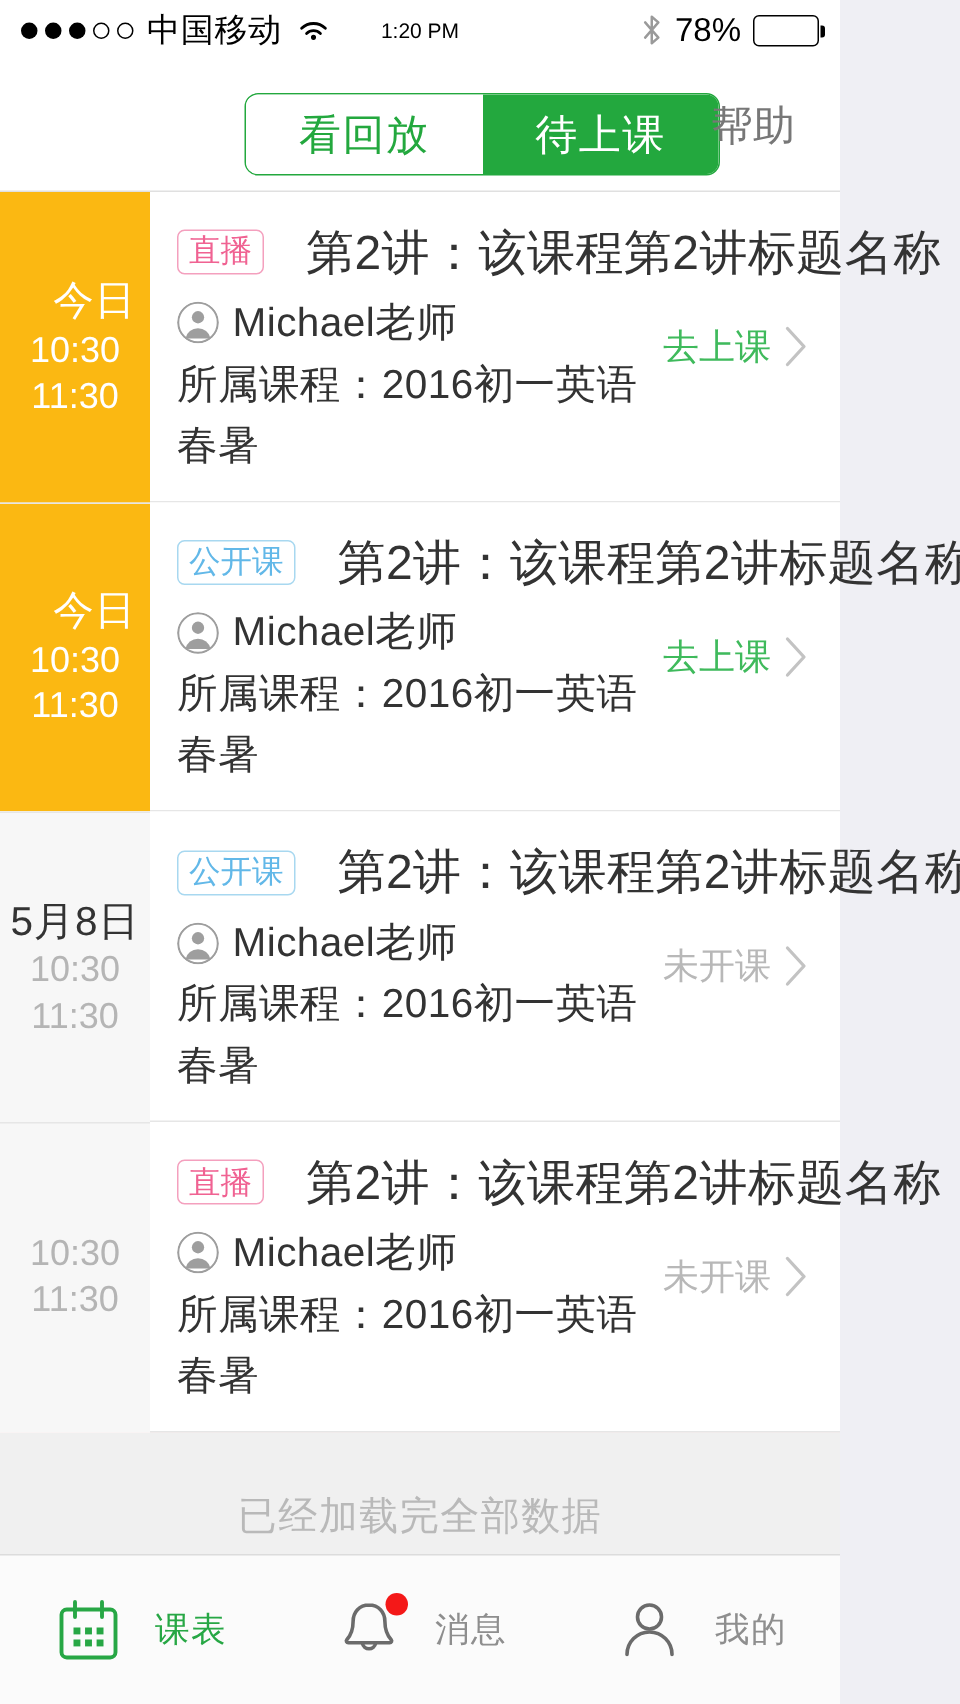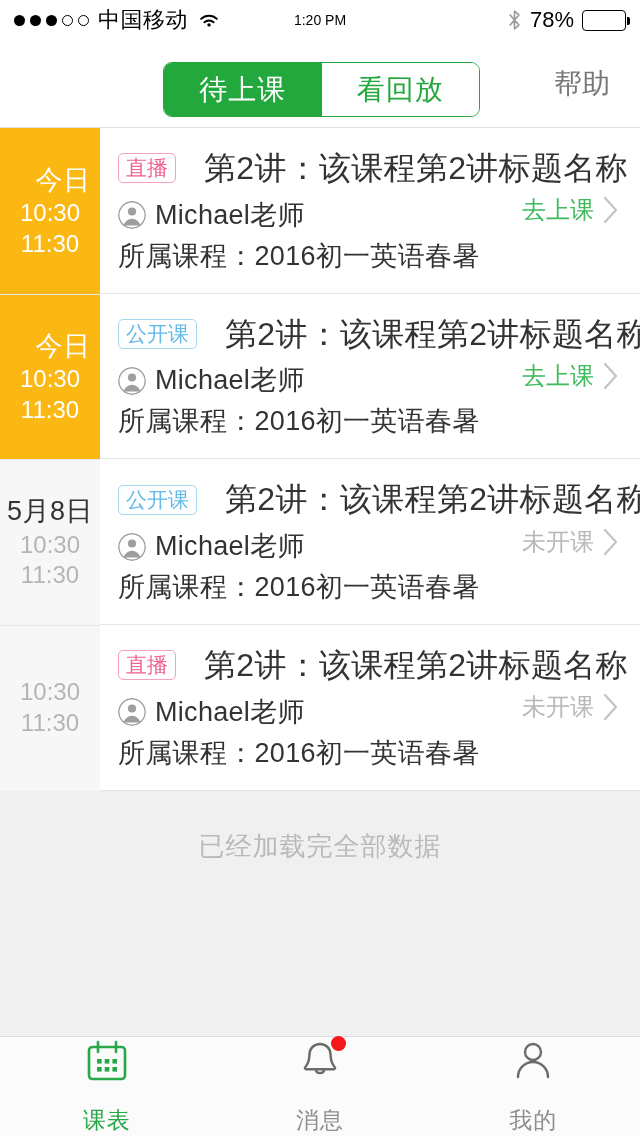--- a/index.html
+++ b/index.html
@@ -4,21 +4,21 @@
 <style>
   * { margin:0; padding:0; box-sizing:border-box; }
   html, body {
     width:640px; height:1136px;
     font-family:"Liberation Sans","DejaVu Sans",sans-serif;
     background:#efeff4;
     overflow:hidden;
   }
   #app {
     position:relative;
-    width:640px; height:1136px;
+    width:560px; height:1136px;
     background:#fca5a5;
     display:flex; flex-direction:column;
   }
 
   
   .statusbar {
     height:40px; flex:0 0 40px;
     background:#ffffff;
     display:flex; align-items:center;
     position:relative;
@@ -168,21 +168,21 @@
   .loadmore span { font-size:26px; color:#b9b9b9; letter-spacing:1px; }
 
   
   .tabbar {
     flex:0 0 100px; height:100px;
     background:#fbfbfb;
     border-top:1px solid #dcdcdc;
     display:flex;
   }
   .tab {
-    flex:1; display:flex; flex-direction:column;
+    flex:1; display:flex; flex-direction:row;
     align-items:center; justify-content:center; gap:20px;
     cursor:pointer; position:relative;
   }
   .tab-ico { width:48px; height:48px; position:relative; display:block; }
   .tab-label { font-size:23px; letter-spacing:1px; }
   .tab.active .tab-label { color:#27a745; }
   .tab .tab-label { color:#8e8e8e; }
   .reddot {
     position:absolute; width:15px; height:15px; border-radius:50%;
     background:#f41818; right:-2px; top:-1px;
@@ -220,25 +220,25 @@
           <path d="M2 5.4L10 14.6 6 18V2l4 3.4L2 14.6" stroke="#9a9a9a" stroke-width="1.5" fill="none" stroke-linejoin="round" stroke-linecap="round"></path>
         </svg>
       </span>
       <span class="batt-pct">78%</span>
       <span class="batt"><span class="batt-fill" id="batt-fill" style="width: 78%;"></span></span>
     </div>
   </div>
 
   <div class="navbar">
     <div class="segmented">
+      <div class="seg inactive">
+        <span>看回放</span>
+      </div>
       <div class="seg active">
         <span>待上课</span>
-      </div>
-      <div class="seg inactive">
-        <span>看回放</span>
       </div>
     </div>
     <div class="help-btn">
       <span>帮助</span>
     </div>
   </div>
 
 
   <div class="list" id="class-list">
       <div class="row">

